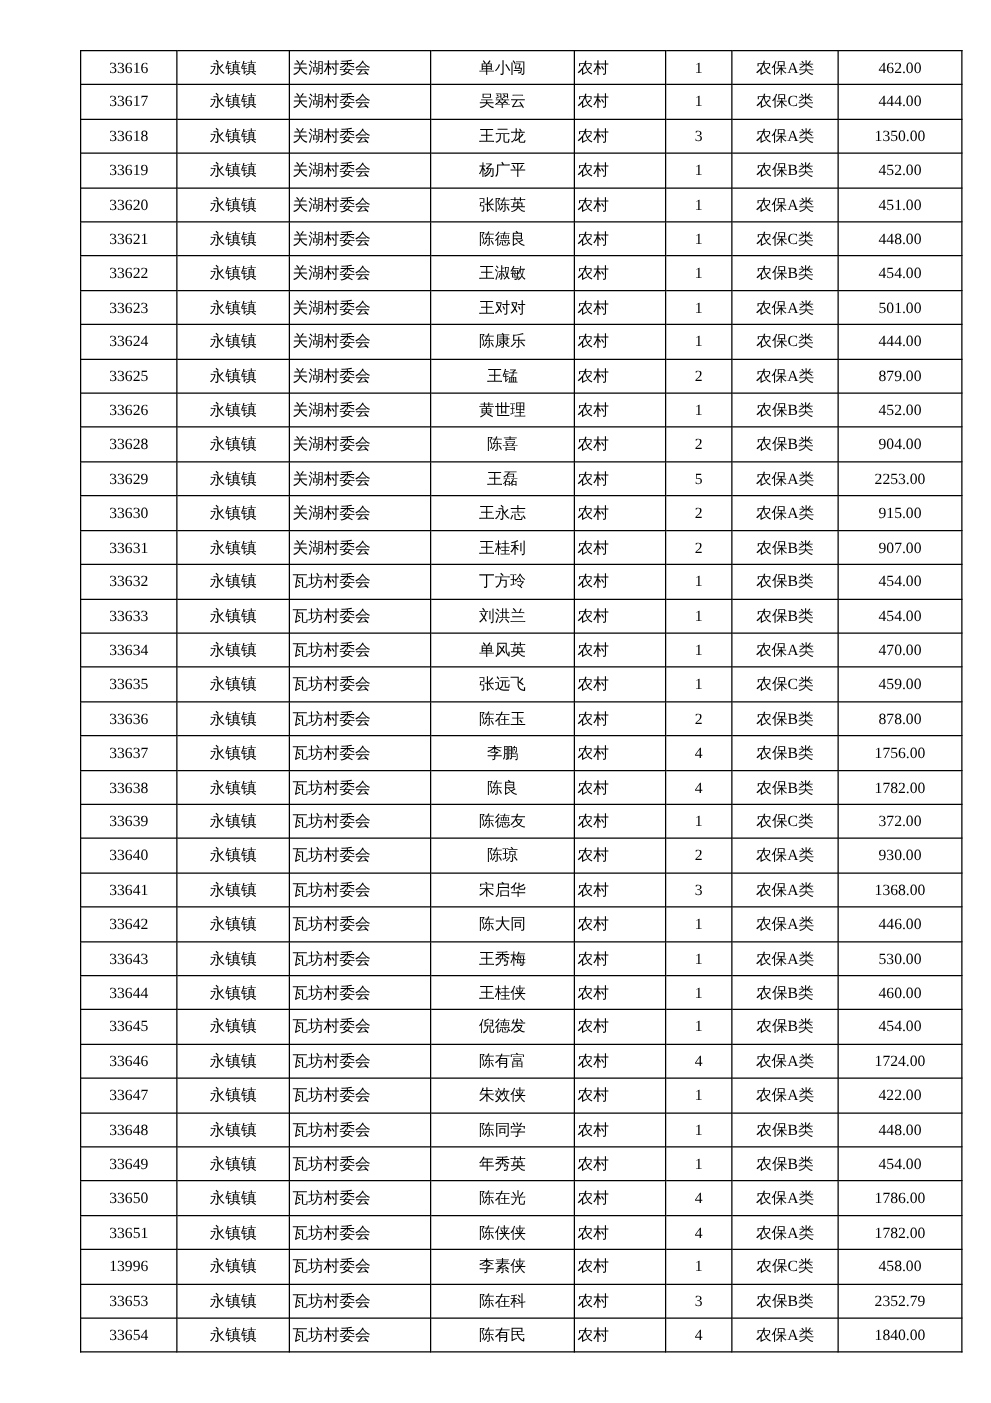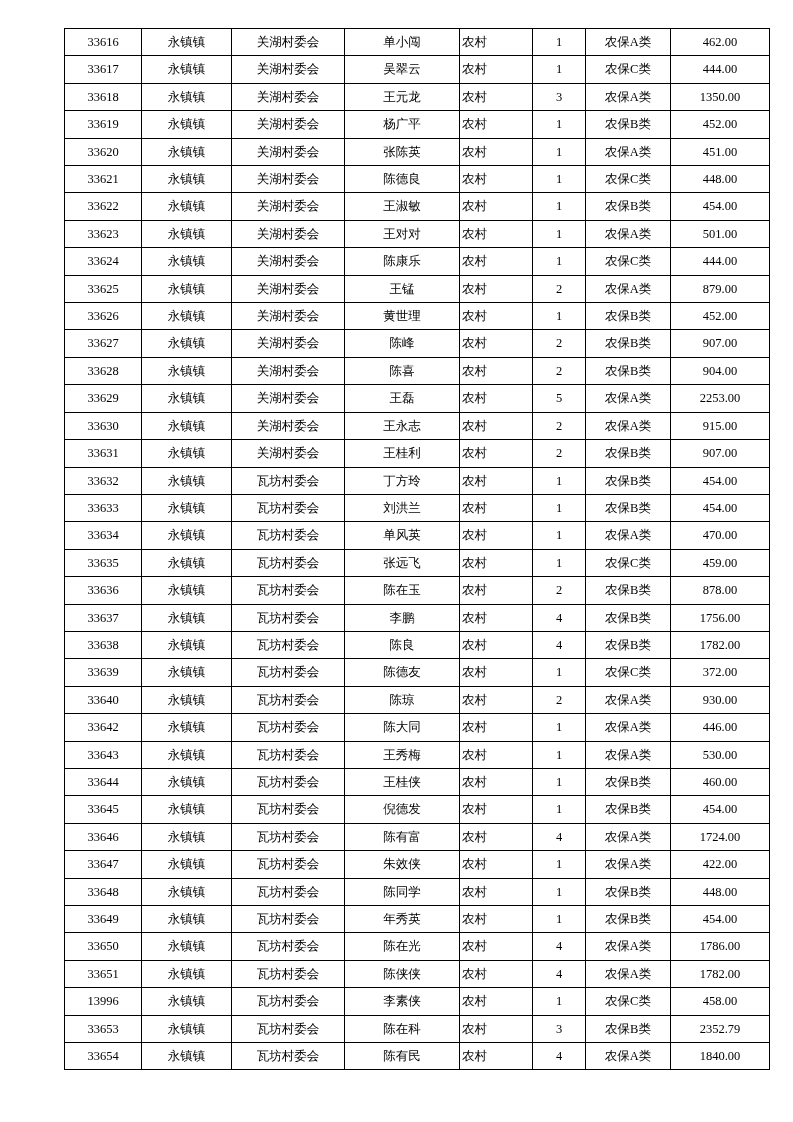--- a/index.html
+++ b/index.html
@@ -11,40 +11,40 @@
     width: 793px;
     height: 1122px;
     font-family: "Liberation Serif", "DejaVu Serif", serif;
     color: #000000;
   }
   .page {
     position: relative;
     width: 793px;
     height: 1122px;
     box-sizing: border-box;
-    padding: 28px 64px 0 64px;
+    padding: 40px 64px 0 64px;
   }
   table.data-table {
     border-collapse: collapse;
     width: 665px;
     table-layout: fixed;
     margin: 0;
   }
   table.data-table td {
     border: 1px solid #000000;
     height: 26.4px;
     padding: 0 2px;
     font-size: 12.5px;
     line-height: 26.4px;
     overflow: hidden;
     white-space: nowrap;
   }
   .c-id     { width: 72px;  text-align: center; font-family: "Liberation Serif", serif; }
   .c-town   { width: 85px;  text-align: center; }
-  .c-vill   { width: 108px; text-align: center; }
+  .c-vill   { width: 108px; }
   .c-name   { width: 110px; text-align: center; }
   .c-type   { width: 68px;  text-align: left; }
   .c-count  { width: 48px;  text-align: center; }
   .c-cat    { width: 80px;  text-align: center; }
   .c-amt    { width: 94px;  text-align: center; }
 </style>
 </head>
 <body>
 
 <div class="page">
@@ -154,70 +154,60 @@
           <td class="c-id">33626</td>
           <td class="c-town">永镇镇</td>
           <td class="c-vill">关湖村委会</td>
           <td class="c-name">黄世理</td>
           <td class="c-type">农村</td>
           <td class="c-count">1</td>
           <td class="c-cat">农保B类</td>
           <td class="c-amt">452.00</td>
         </tr>
         <tr>
-          <td class="c-id">33627</td>
-          <td class="c-town">永镇镇</td>
-          <td class="c-vill">关湖村委会</td>
-          <td class="c-name">陈峰</td>
+          <td class="c-id">33628</td>
+          <td class="c-town">永镇镇</td>
+          <td class="c-vill">关湖村委会</td>
+          <td class="c-name">陈喜</td>
+          <td class="c-type">农村</td>
+          <td class="c-count">2</td>
+          <td class="c-cat">农保B类</td>
+          <td class="c-amt">904.00</td>
+        </tr>
+        <tr>
+          <td class="c-id">33629</td>
+          <td class="c-town">永镇镇</td>
+          <td class="c-vill">关湖村委会</td>
+          <td class="c-name">王磊</td>
+          <td class="c-type">农村</td>
+          <td class="c-count">5</td>
+          <td class="c-cat">农保A类</td>
+          <td class="c-amt">2253.00</td>
+        </tr>
+        <tr>
+          <td class="c-id">33630</td>
+          <td class="c-town">永镇镇</td>
+          <td class="c-vill">关湖村委会</td>
+          <td class="c-name">王永志</td>
+          <td class="c-type">农村</td>
+          <td class="c-count">2</td>
+          <td class="c-cat">农保A类</td>
+          <td class="c-amt">915.00</td>
+        </tr>
+        <tr>
+          <td class="c-id">33631</td>
+          <td class="c-town">永镇镇</td>
+          <td class="c-vill">关湖村委会</td>
+          <td class="c-name">王桂利</td>
           <td class="c-type">农村</td>
           <td class="c-count">2</td>
           <td class="c-cat">农保B类</td>
           <td class="c-amt">907.00</td>
         </tr>
         <tr>
-          <td class="c-id">33628</td>
-          <td class="c-town">永镇镇</td>
-          <td class="c-vill">关湖村委会</td>
-          <td class="c-name">陈喜</td>
-          <td class="c-type">农村</td>
-          <td class="c-count">2</td>
-          <td class="c-cat">农保B类</td>
-          <td class="c-amt">904.00</td>
-        </tr>
-        <tr>
-          <td class="c-id">33629</td>
-          <td class="c-town">永镇镇</td>
-          <td class="c-vill">关湖村委会</td>
-          <td class="c-name">王磊</td>
-          <td class="c-type">农村</td>
-          <td class="c-count">5</td>
-          <td class="c-cat">农保A类</td>
-          <td class="c-amt">2253.00</td>
-        </tr>
-        <tr>
-          <td class="c-id">33630</td>
-          <td class="c-town">永镇镇</td>
-          <td class="c-vill">关湖村委会</td>
-          <td class="c-name">王永志</td>
-          <td class="c-type">农村</td>
-          <td class="c-count">2</td>
-          <td class="c-cat">农保A类</td>
-          <td class="c-amt">915.00</td>
-        </tr>
-        <tr>
-          <td class="c-id">33631</td>
-          <td class="c-town">永镇镇</td>
-          <td class="c-vill">关湖村委会</td>
-          <td class="c-name">王桂利</td>
-          <td class="c-type">农村</td>
-          <td class="c-count">2</td>
-          <td class="c-cat">农保B类</td>
-          <td class="c-amt">907.00</td>
-        </tr>
-        <tr>
           <td class="c-id">33632</td>
           <td class="c-town">永镇镇</td>
           <td class="c-vill">瓦坊村委会</td>
           <td class="c-name">丁方玲</td>
           <td class="c-type">农村</td>
           <td class="c-count">1</td>
           <td class="c-cat">农保B类</td>
           <td class="c-amt">454.00</td>
         </tr>
         <tr>
@@ -292,20 +282,30 @@
         </tr>
         <tr>
           <td class="c-id">33640</td>
           <td class="c-town">永镇镇</td>
           <td class="c-vill">瓦坊村委会</td>
           <td class="c-name">陈琼</td>
           <td class="c-type">农村</td>
           <td class="c-count">2</td>
           <td class="c-cat">农保A类</td>
           <td class="c-amt">930.00</td>
+        </tr>
+        <tr>
+          <td class="c-id">33641</td>
+          <td class="c-town">永镇镇</td>
+          <td class="c-vill">瓦坊村委会</td>
+          <td class="c-name">宋启华</td>
+          <td class="c-type">农村</td>
+          <td class="c-count">3</td>
+          <td class="c-cat">农保A类</td>
+          <td class="c-amt">1368.00</td>
         </tr>
         <tr>
           <td class="c-id">33642</td>
           <td class="c-town">永镇镇</td>
           <td class="c-vill">瓦坊村委会</td>
           <td class="c-name">陈大同</td>
           <td class="c-type">农村</td>
           <td class="c-count">1</td>
           <td class="c-cat">农保A类</td>
           <td class="c-amt">446.00</td>

